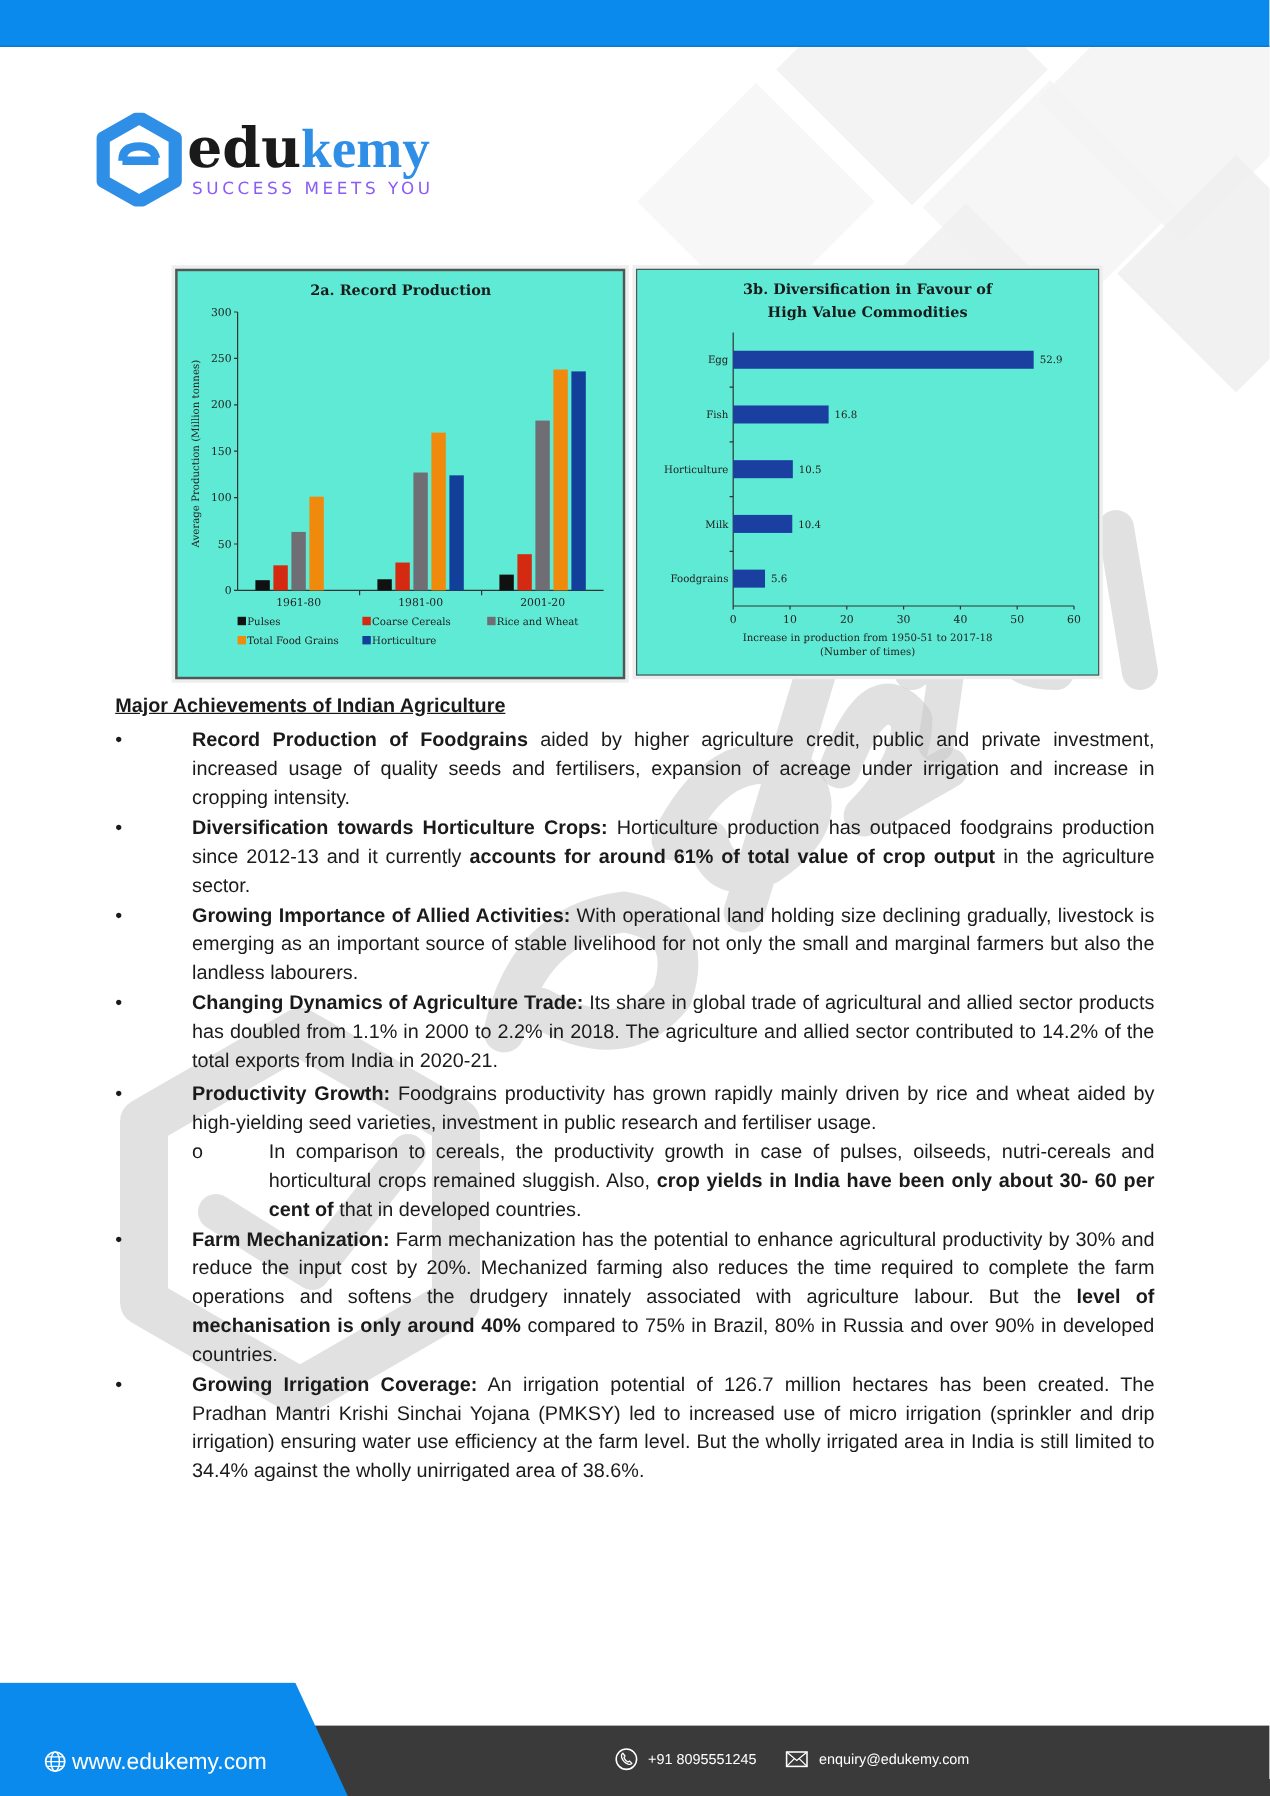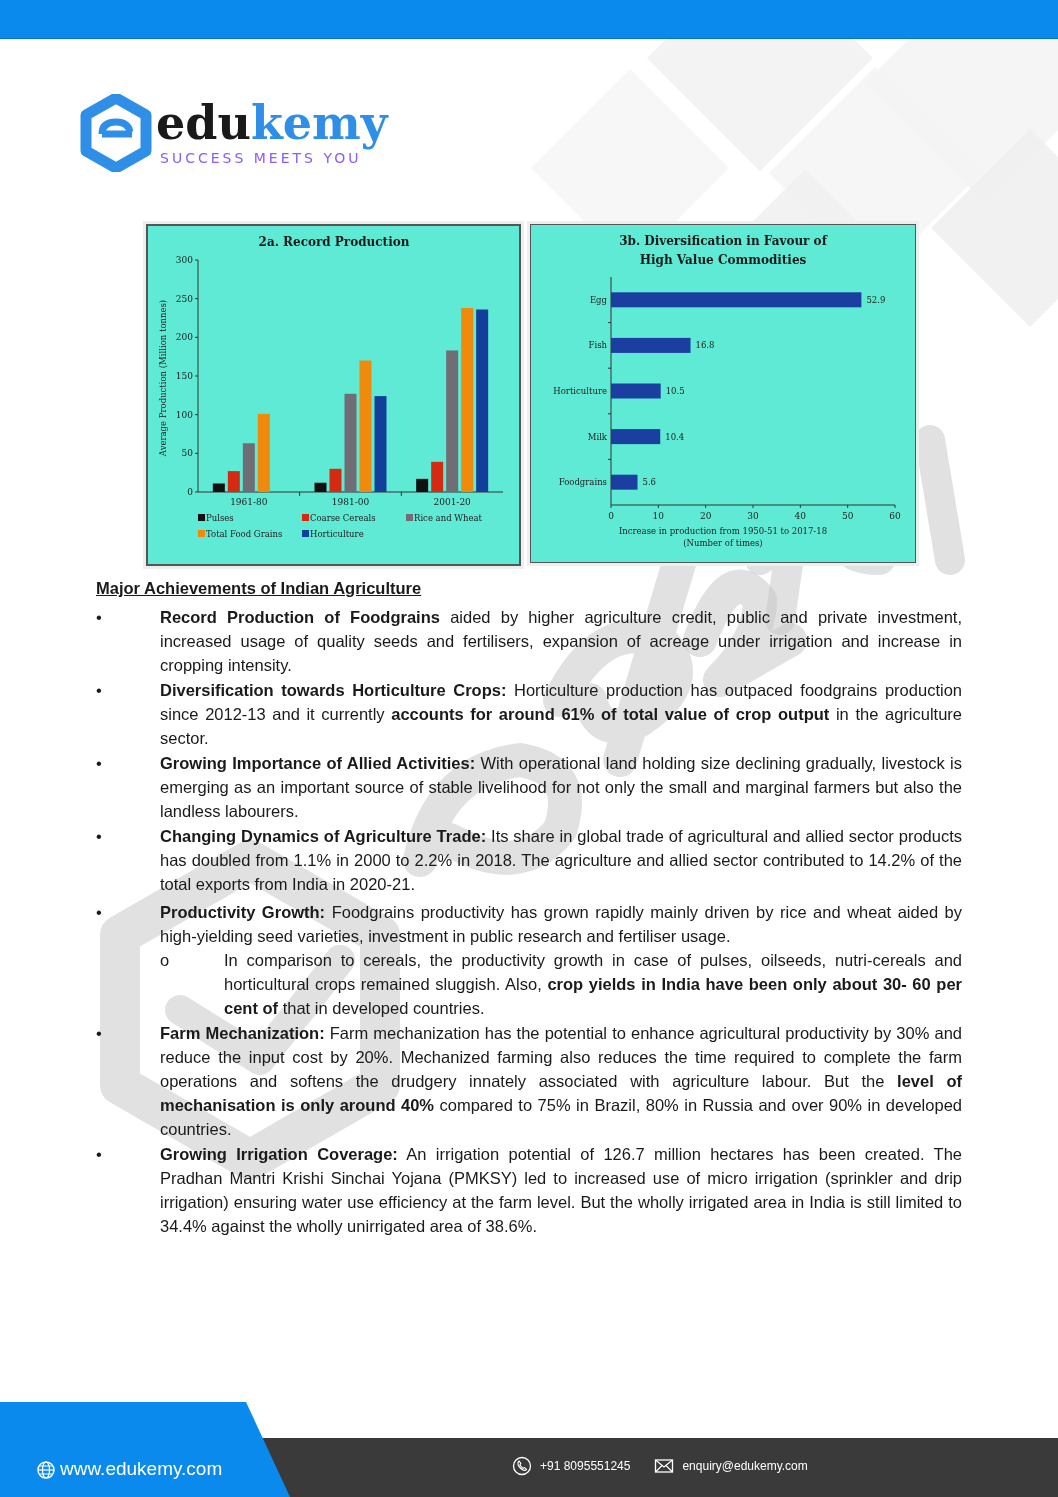--- a/index.html
+++ b/index.html
@@ -9,21 +9,21 @@
     font-family: "Liberation Sans", sans-serif;
     color: #1a1a1a;
   }
   .bg-pattern { position: absolute; left: 0; top: 38px; width: 1058px; height: 560px; overflow: hidden; z-index: 0; }
   .bg-pattern .dia { position: absolute; background: #f1f1f1; transform: rotate(45deg); opacity: 0.85; }
   .top-bar { position: absolute; left: 0; top: 0; width: 1058px; height: 38px; background: #0a8aec; z-index: 2; border-bottom: 1px solid #0872c4; }
   .logo { position: absolute; left: 80px; top: 92px; width: 320px; height: 82px; z-index: 2; }
   .logo-mark { position: absolute; left: 0; top: 2px; width: 72px; height: 78px; }
   .logo-word { position: absolute; left: 76px; top: 6px; font-family: "DejaVu Serif", serif; font-size: 46px; font-weight: bold; letter-spacing: 0px; line-height: 50px; }
   .logo-word .a { color: #1a1a1a; }
-  .logo-word .b { color: #2f8fe6; }
+  .logo-word .b { color: #2f8fe6; font-family: Liberation Serif, serif; }
   .logo-tag { position: absolute; left: 80px; top: 58px; font-family: "DejaVu Sans", sans-serif; font-size: 14px; letter-spacing: 3px; color: #8b5cf6; }
 
   .chart-box { position: absolute; background: #5eead4; border: 2px solid #555; z-index: 2; box-shadow: 0 0 0 3px #eee; }
   #chart2a { left: 146px; top: 224px; width: 371px; height: 338px; }
   #chart3b { left: 530px; top: 224px; width: 384px; height: 337px; border-width: 1px; }
   .chart-box svg { position: absolute; left: 0; top: 0; }
   .ct { font-family: "DejaVu Serif", serif; font-weight: bold; fill: #1a1a1a; }
   .tick { font-family: "DejaVu Serif", serif; font-size: 9px; fill: #222; }
   .small { font-family: "DejaVu Serif", serif; font-size: 8.5px; fill: #222; }
 
@@ -35,21 +35,21 @@
   ul.sub { list-style: none; margin: 0; padding: 0; }
   ul.sub > li { position: relative; padding-left: 64px; text-align: justify; }
   ul.sub > li .bullet { position: absolute; left: 0; top: 0; }
   b { font-weight: bold; }
 
   .watermark { position: absolute; z-index: 1; left: 0; top: 0; width: 1058px; height: 1497px; pointer-events: none; }
 
   .footer { position: absolute; left: 0; top: 1402px; width: 1058px; height: 95px; z-index: 4; }
   .footer .dark { position: absolute; left: 0; top: 36px; width: 1058px; height: 59px; background: #3a3a3a; }
   .footer .blue { position: absolute; left: 0; top: 0; width: 290px; height: 95px; background: #0a8aec; clip-path: polygon(0 0, 246px 0, 290px 95px, 0 95px); }
-  .footer .web { position: absolute; left: 36px; top: 56px; color: #fff; font-size: 19px; display: flex; align-items: flex-end; gap: 4px; }
+  .footer .web { position: absolute; left: 36px; top: 56px; color: #fff; font-size: 19px; display: flex; align-items: flex-start; gap: 4px; }
   .footer .contact { position: absolute; left: 512px; top: 54px; color: #fff; font-size: 12px; display: flex; align-items: center; gap: 8px; }
   .footer .contact .ico, .footer .web .ico { display: inline-block; width: 20px; height: 20px; }
 </style>
 </head>
 <body>
 
 <div class="bg-pattern">
   <div class="dia" style="left:680px;top:-60px;width:160px;height:160px;"></div>
   <div class="dia" style="left:800px;top:60px;width:150px;height:150px;background:#f4f4f4;"></div>
   <div class="dia" style="left:900px;top:-40px;width:170px;height:170px;background:#f3f3f3;"></div>

